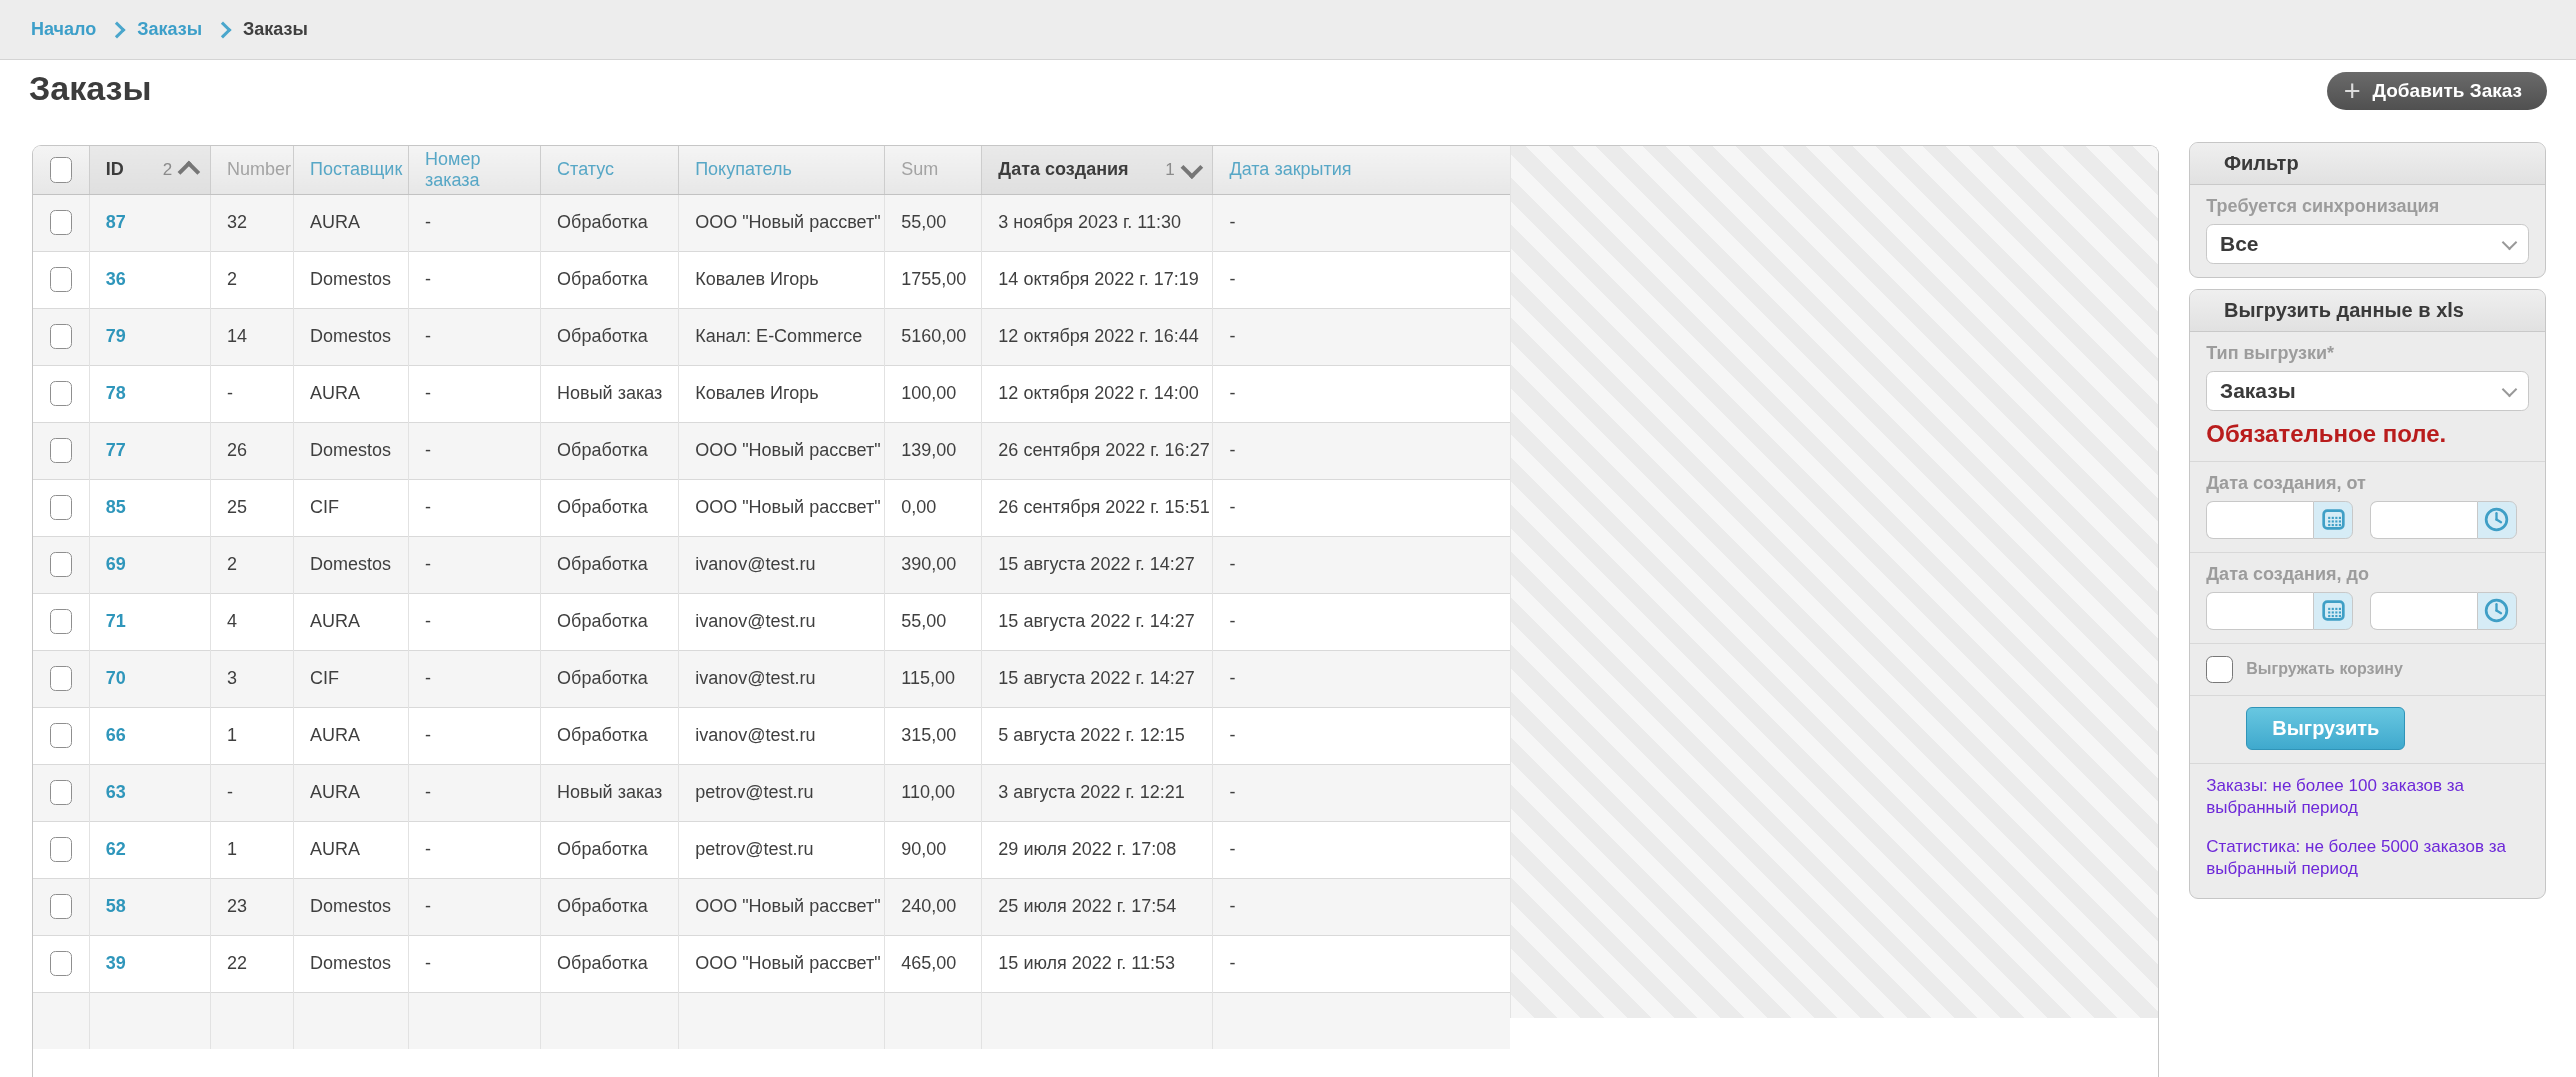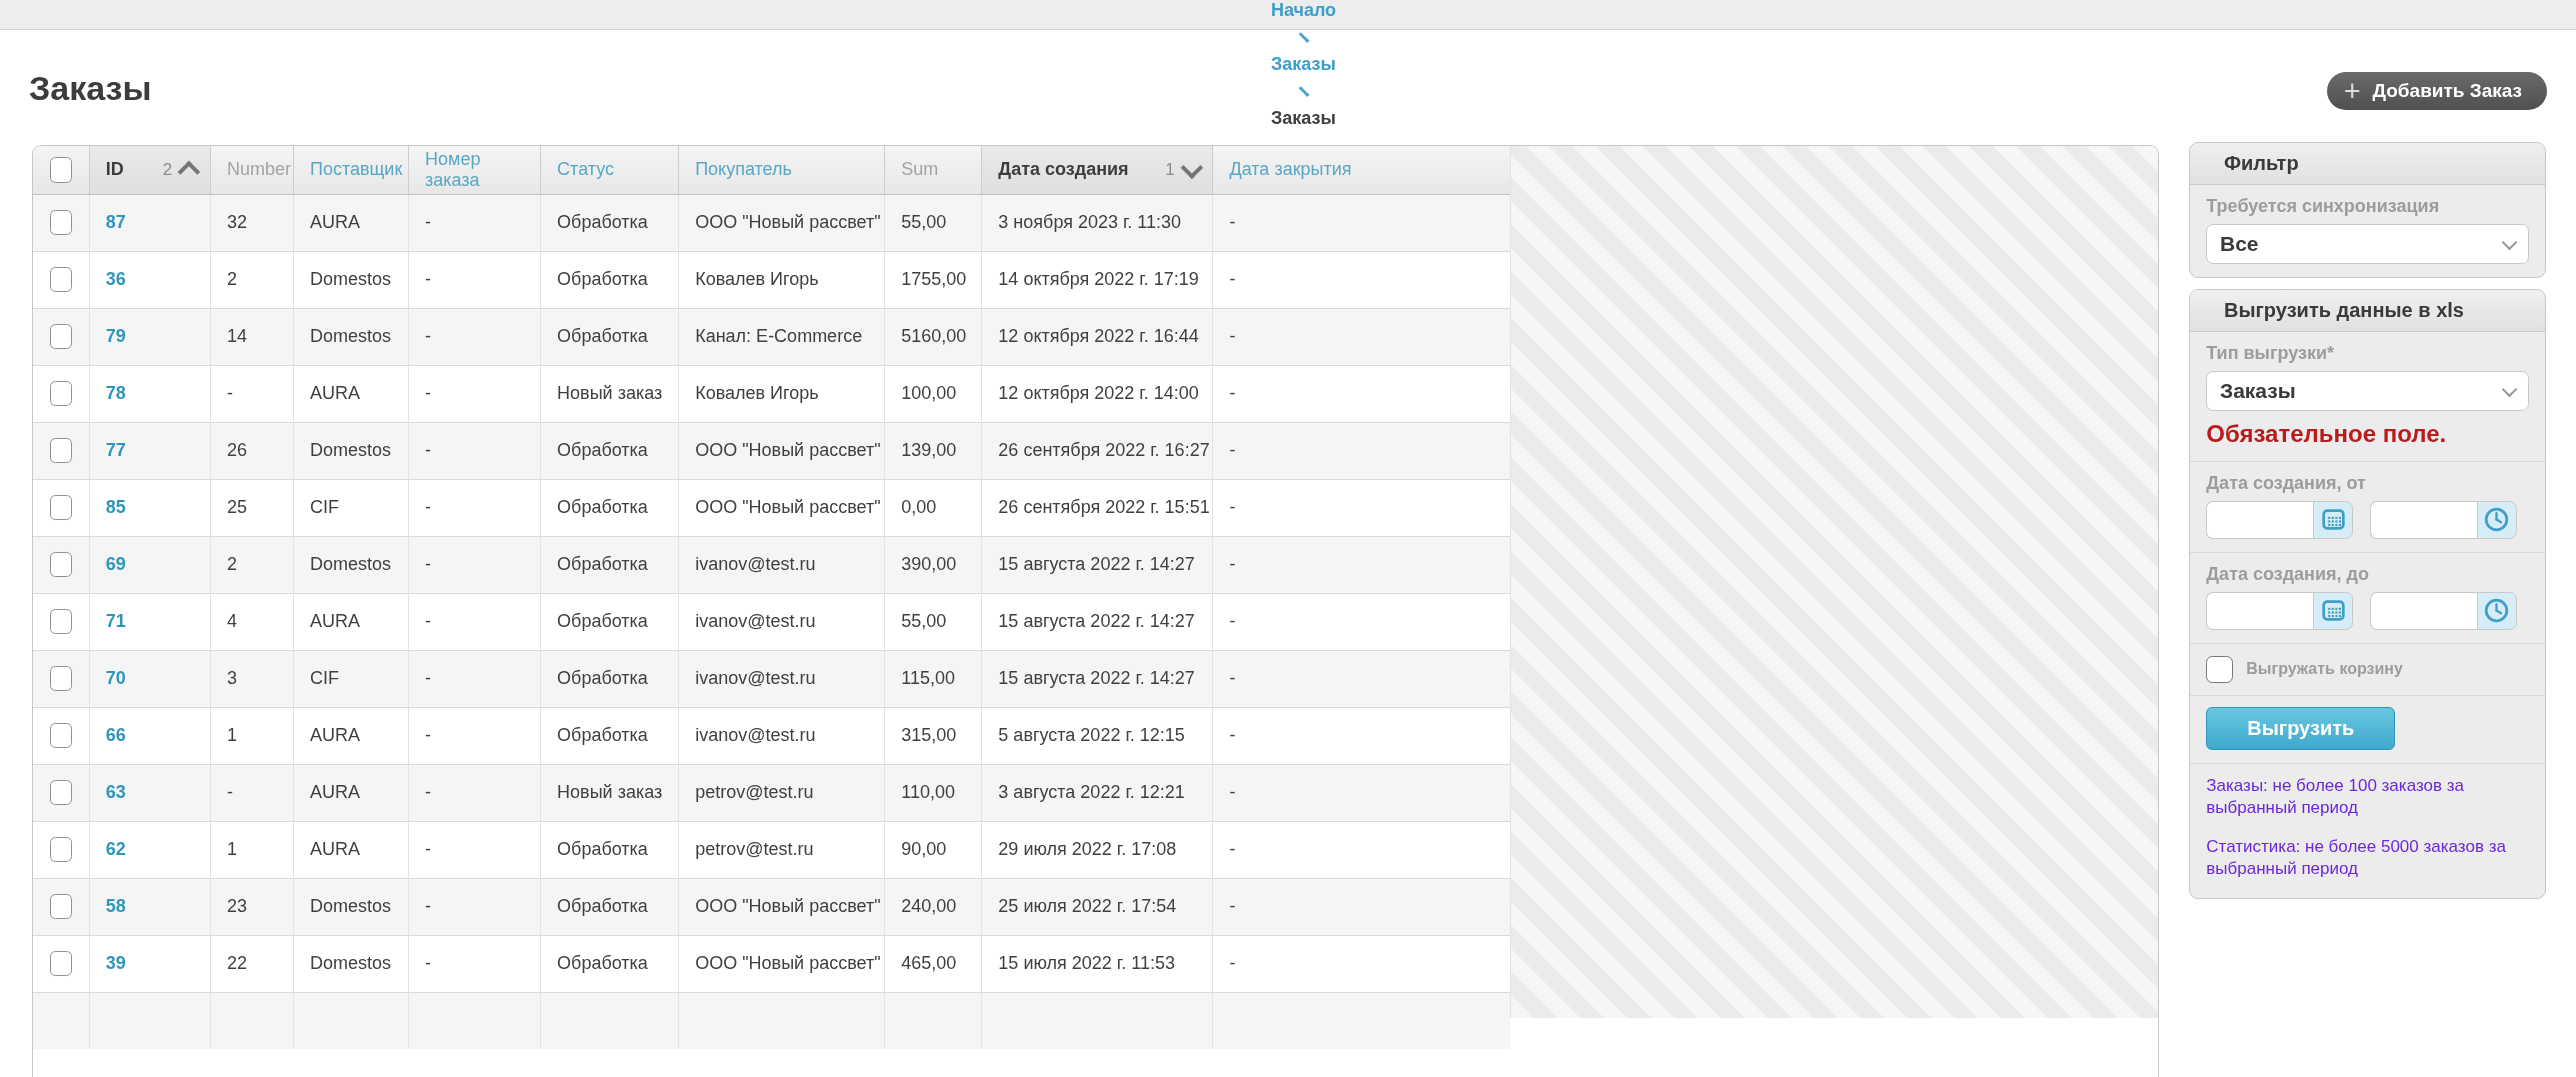--- a/index.html
+++ b/index.html
@@ -1,22 +1,22 @@
 <!DOCTYPE html>
 <html style="font-size:14.5px"><head>
 <meta charset="utf-8">
 <style>
   html,body{margin:0;padding:0;}
   body{
     width:2576px;height:1077px;position:relative;overflow:hidden;
     background:#fff;font-family:"Liberation Sans",sans-serif;color:#3f3f3f;
   }
   
-  .crumb-bar{position:absolute;left:0;top:0;width:100%;height:30px;background:#ededed;
-    border-bottom:0.9px solid #d4d4d4;display:flex;align-items:center;padding-left:31px;box-sizing:border-box;gap:14.5px;flex-direction:column;}
+  .crumb-bar{position:absolute;left:0;top:0;width:100%;height:60px;background:#ededed;
+    border-bottom:0.9px solid #d4d4d4;display:flex;align-items:center;padding-left:31px;box-sizing:border-box;gap:14.5px;}
   .crumb-link{color:#3d9fc9;font-size:18px;font-weight:bold;text-decoration:none;}
   .crumb-current{color:#3f3f3f;font-size:18px;font-weight:bold;}
   .crumb-sep{width:9px;height:9px;border-top:3.6px solid #4aa6cc;border-right:3.6px solid #4aa6cc;
     transform:rotate(45deg);display:inline-block;margin-top:0.9px;}
   
   .page-title{position:absolute;left:29px;top:69px;font-size:34px;font-weight:bold;color:#3c3c3c;}
   .add-btn{position:absolute;top:72px;right:29px;height:38px;border:none;border-radius:19px;
     background:linear-gradient(#6a6a6a,#505050);color:#fff;font-weight:bold;font-size:19px;
     font-family:inherit;display:flex;align-items:center;gap:11.8px;padding:0 25px 0 16.3px;cursor:pointer;}
   .plus-glyph{color:#dcdcdc;font-size:29px;font-weight:normal;line-height:34px;}
@@ -75,22 +75,22 @@
   .req{font-size:24px;font-weight:bold;color:#b91c1c;margin:9px 0 0;}
   .dgroup-row{display:flex;gap:16.3px;}
   .dgroup{display:flex;}
   .dinput{width:107px;height:38px;background:#fff;border:0.9px solid #c8c8c8;border-right:none;
     border-radius:7.2px 0 0 7.2px;font-family:inherit;font-size:17px;padding:0 7.2px;box-sizing:border-box;}
   .dbtn{width:40px;height:38px;border:0.9px solid #c8c8c8;border-radius:0 7.2px 7.2px 0;background:#d6ecf6;
     display:flex;align-items:center;justify-content:center;cursor:pointer;padding:0;}
   .cart-row{display:flex;align-items:center;gap:13.6px;padding:12.7px 16.3px;}
   .cart-cb{width:24.4px;height:24.4px;border:1.8px solid #787878;border-radius:6.3px;background:#fff;cursor:pointer;flex:none;}
   .cart-label{font-size:16px;font-weight:bold;color:#9c9c9c;}
-  .export-btn{height:43px;padding:0 40px;border-radius:6px;border:0.9px solid #3094b8;
-    background:linear-gradient(#68c7e1,#3fa9cd);color:#fff;font-weight:bold;font-size:20px;font-family:inherit;cursor:pointer;}
+  .export-btn{height:43px;padding:0 25px;border-radius:6px;border:0.9px solid #3094b8;
+    background:linear-gradient(#68c7e1,#3fa9cd);color:#fff;font-weight:bold;font-size:20px;font-family:inherit;cursor:pointer;margin-left:40px;}
   .note{font-size:17px;color:#6d28d9;line-height:1.28;margin:0 0 18px;}
   .note:last-child{margin-bottom:5.4px;}
 </style>
 </head>
 <body>
 
 <div class="crumb-bar" id="crumbs">
     <span class="crumb-link">Начало</span>
     <span class="crumb-sep"></span>
     <span class="crumb-link">Заказы</span>

